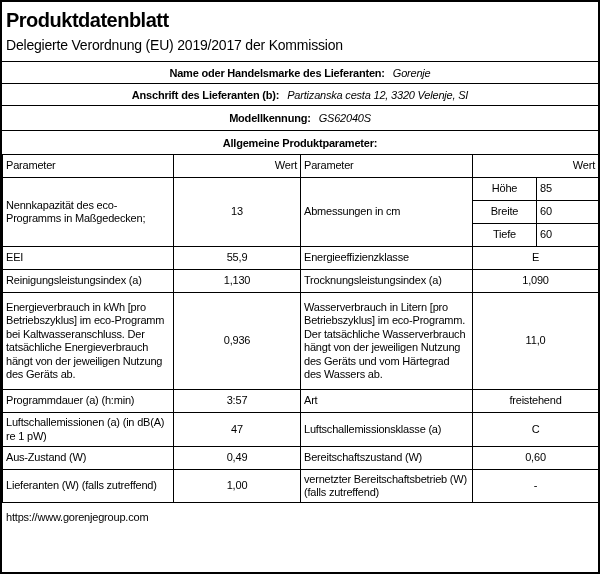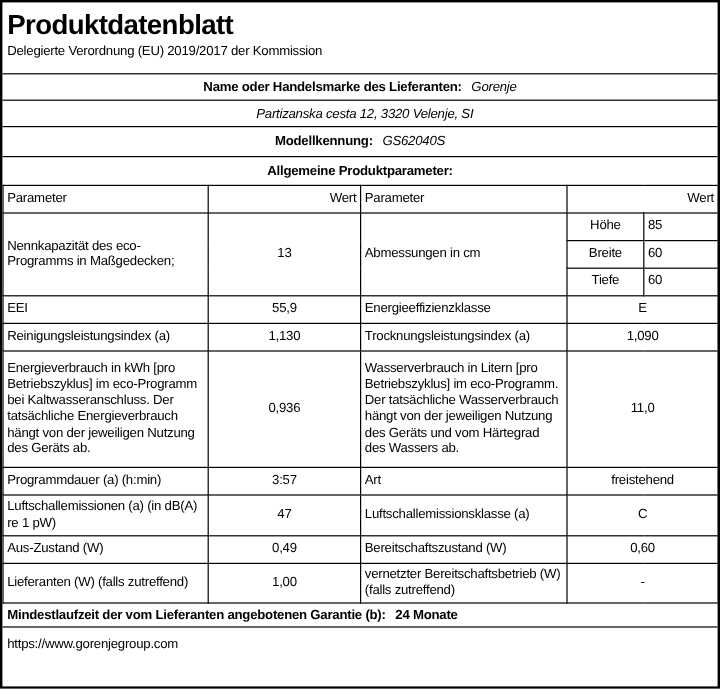--- a/index.html
+++ b/index.html
@@ -15,27 +15,27 @@
     overflow: hidden;
   }
 
   
   .title-block {
     height: 60px;
     border-bottom: 1px solid #000;
     padding: 5px 4px 0 4px;
   }
   .doc-title {
-    font-size: 23px;
+    font-size: 20px;
     font-weight: bold;
     letter-spacing: -0.5px;
     line-height: 27px;
   }
   .doc-subtitle {
-    font-size: 11px;
+    font-size: 14px;
     margin-top: 3px;
     letter-spacing: -0.2px;
   }
 
   .info-row {
     border-bottom: 1px solid #000;
     padding: 0 4px;
     display: flex;
     align-items: center;
     font-size: 11px;
@@ -109,20 +109,21 @@
     <div class="doc-title">Produktdatenblatt</div>
     <div class="doc-subtitle">Delegierte Verordnung (EU) 2019/2017 der Kommission</div>
   </div>
 
   <div class="info-row row-name">
     <span class="lbl">Name oder Handelsmarke des Lieferanten:</span>
     <span class="val">Gorenje</span>
   </div>
 
   <div class="info-row row-address">
+    <span class="lbl">Anschrift des Lieferanten (b):</span>
     <span class="val">Partizanska cesta 12, 3320 Velenje, SI</span>
   </div>
 
   <div class="info-row row-model">
     <span class="lbl">Modellkennung:</span>
     <span class="val">GS62040S</span>
   </div>
 
   <div class="info-row row-section">
     <span class="lbl">Allgemeine Produktparameter:</span>
@@ -205,23 +206,19 @@
 
     <tr class="h-med2">
       <td class="c-param">Lieferanten (W) (falls zutreffend)</td>
       <td class="c-value">1,00</td>
       <td class="c-param">vernetzter Bereitschaftsbetrieb (W) (falls zutreffend)</td>
       <td class="c-value" colspan="2">-</td>
     </tr>
   </tbody>
     </table>
 
-  <div class="footer-row row-warranty">
-    <span class="lbl">Mindestlaufzeit der vom Lieferanten angebotenen Garantie (b):</span>
-    <span class="val">24 Monate</span>
-  </div>
 
 
   <div class="footer-row row-url">
     <a href="#">https://www.gorenjegroup.com</a>
   </div>
 
 </div>
 
 </body></html>

